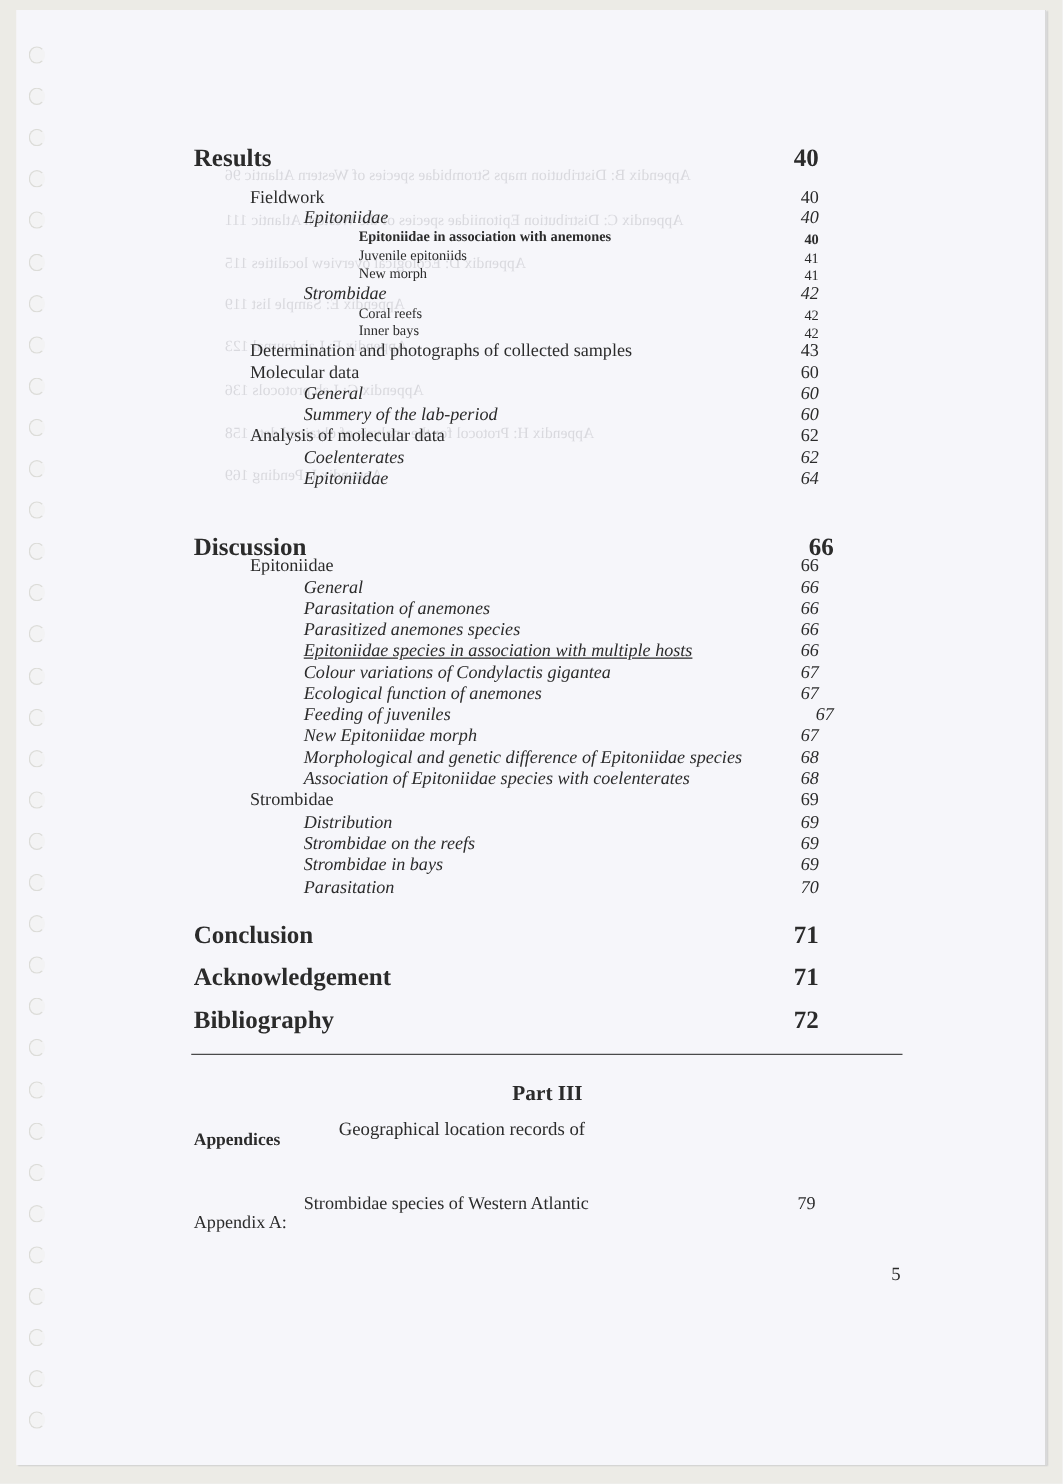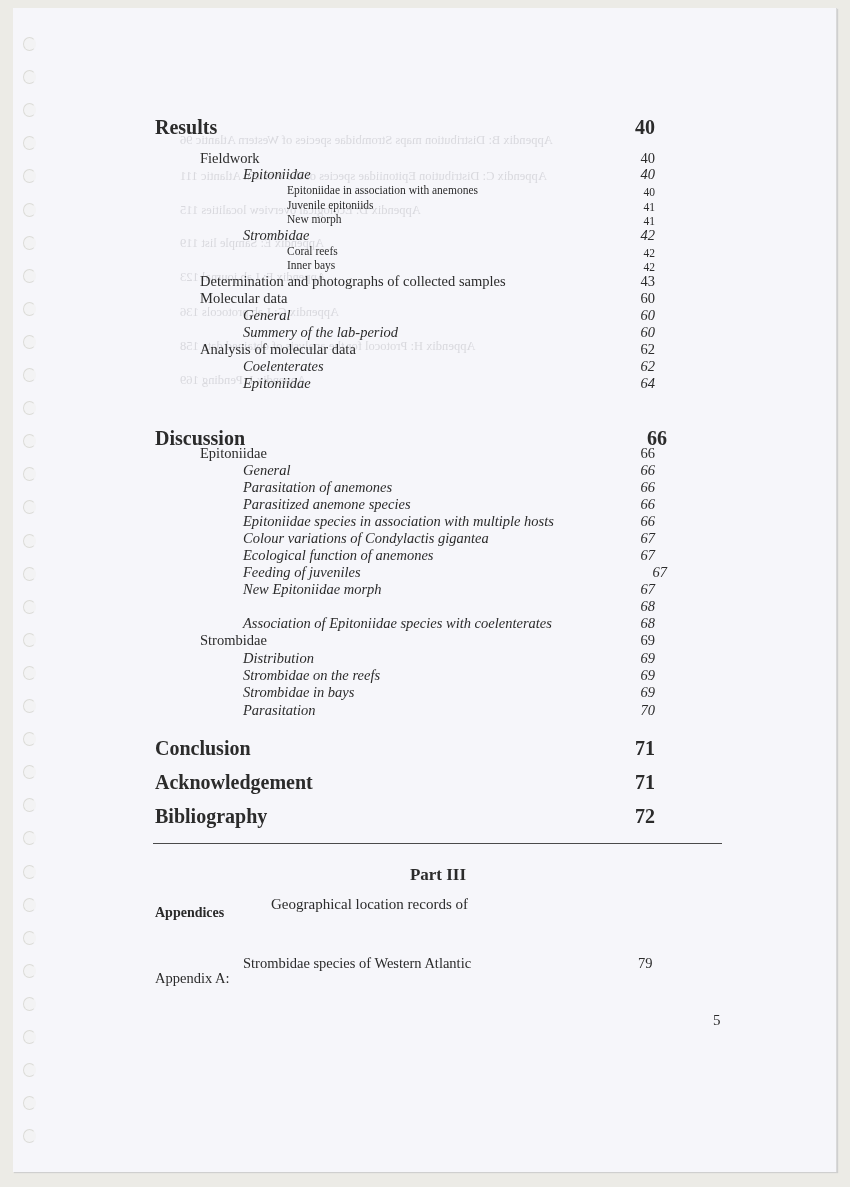--- a/index.html
+++ b/index.html
@@ -103,21 +103,21 @@
       <span class="p l0">40</span>
     </div>
     <div class="row" style="top: 150px;">
       <span class="t l1" style="left: 200px;">Fieldwork</span>
       <span class="p l1">40</span>
     </div>
     <div class="row" style="top: 166px;">
       <span class="t l2" style="left: 243px;">Epitoniidae</span>
       <span class="p l2">40</span>
     </div>
-    <div class="row" style="top: 184px;">
+    <div class="row" style="top: 184px; font-weight: bold;">
       <span class="t l3" style="left: 287px;">Epitoniidae in association with anemones</span>
       <span class="p l3" style="top: 2px;">40</span>
     </div>
     <div class="row" style="top: 199px;">
       <span class="t l3" style="left: 287px;">Juvenile epitoniids</span>
       <span class="p l3" style="top: 2px;">41</span>
     </div>
     <div class="row" style="top: 213px;">
       <span class="t l3" style="left: 287px;">New morph</span>
       <span class="p l3" style="top: 2px;">41</span>
@@ -172,44 +172,45 @@
     </div>
     <div class="row" style="top: 462px;">
       <span class="t l2" style="left: 243px;">General</span>
       <span class="p l2">66</span>
     </div>
     <div class="row" style="top: 479px;">
       <span class="t l2" style="left: 243px;">Parasitation of anemones</span>
       <span class="p l2">66</span>
     </div>
     <div class="row" style="top: 496px;">
-      <span class="t l2" style="left: 243px;">Parasitized anemone species</span>
+      <span class="t l2" style="left: 243px;">Parasitized anemones species</span>
       <span class="p l2">66</span>
     </div>
     <div class="row" style="top: 513px;">
-      <span class="t l2" style="left: 243px;">Epitoniidae species in association with multiple hosts</span>
+      <span class="t l2" style="left: 243px; text-decoration: underline;">Epitoniidae species in association with multiple hosts</span>
       <span class="p l2">66</span>
     </div>
     <div class="row" style="top: 530px;">
       <span class="t l2" style="left: 243px;">Colour variations of Condylactis gigantea</span>
       <span class="p l2">67</span>
     </div>
     <div class="row" style="top: 547px;">
       <span class="t l2" style="left: 243px;">Ecological function of anemones</span>
       <span class="p l2">67</span>
     </div>
     <div class="row" style="top: 564px; padding-left: 12px;">
       <span class="t l2" style="left: 243px;">Feeding of juveniles</span>
       <span class="p l2">67</span>
     </div>
     <div class="row" style="top: 581px;">
       <span class="t l2" style="left: 243px;">New Epitoniidae morph</span>
       <span class="p l2">67</span>
     </div>
     <div class="row" style="top: 598px;">
+      <span class="t l2" style="left: 243px;">Morphological and genetic difference of Epitoniidae species</span>
       <span class="p l2">68</span>
     </div>
     <div class="row" style="top: 615px;">
       <span class="t l2" style="left: 243px;">Association of Epitoniidae species with coelenterates</span>
       <span class="p l2">68</span>
     </div>
     <div class="row" style="top: 632px;">
       <span class="t l1" style="left: 200px;">Strombidae</span>
       <span class="p l1">69</span>
     </div>

